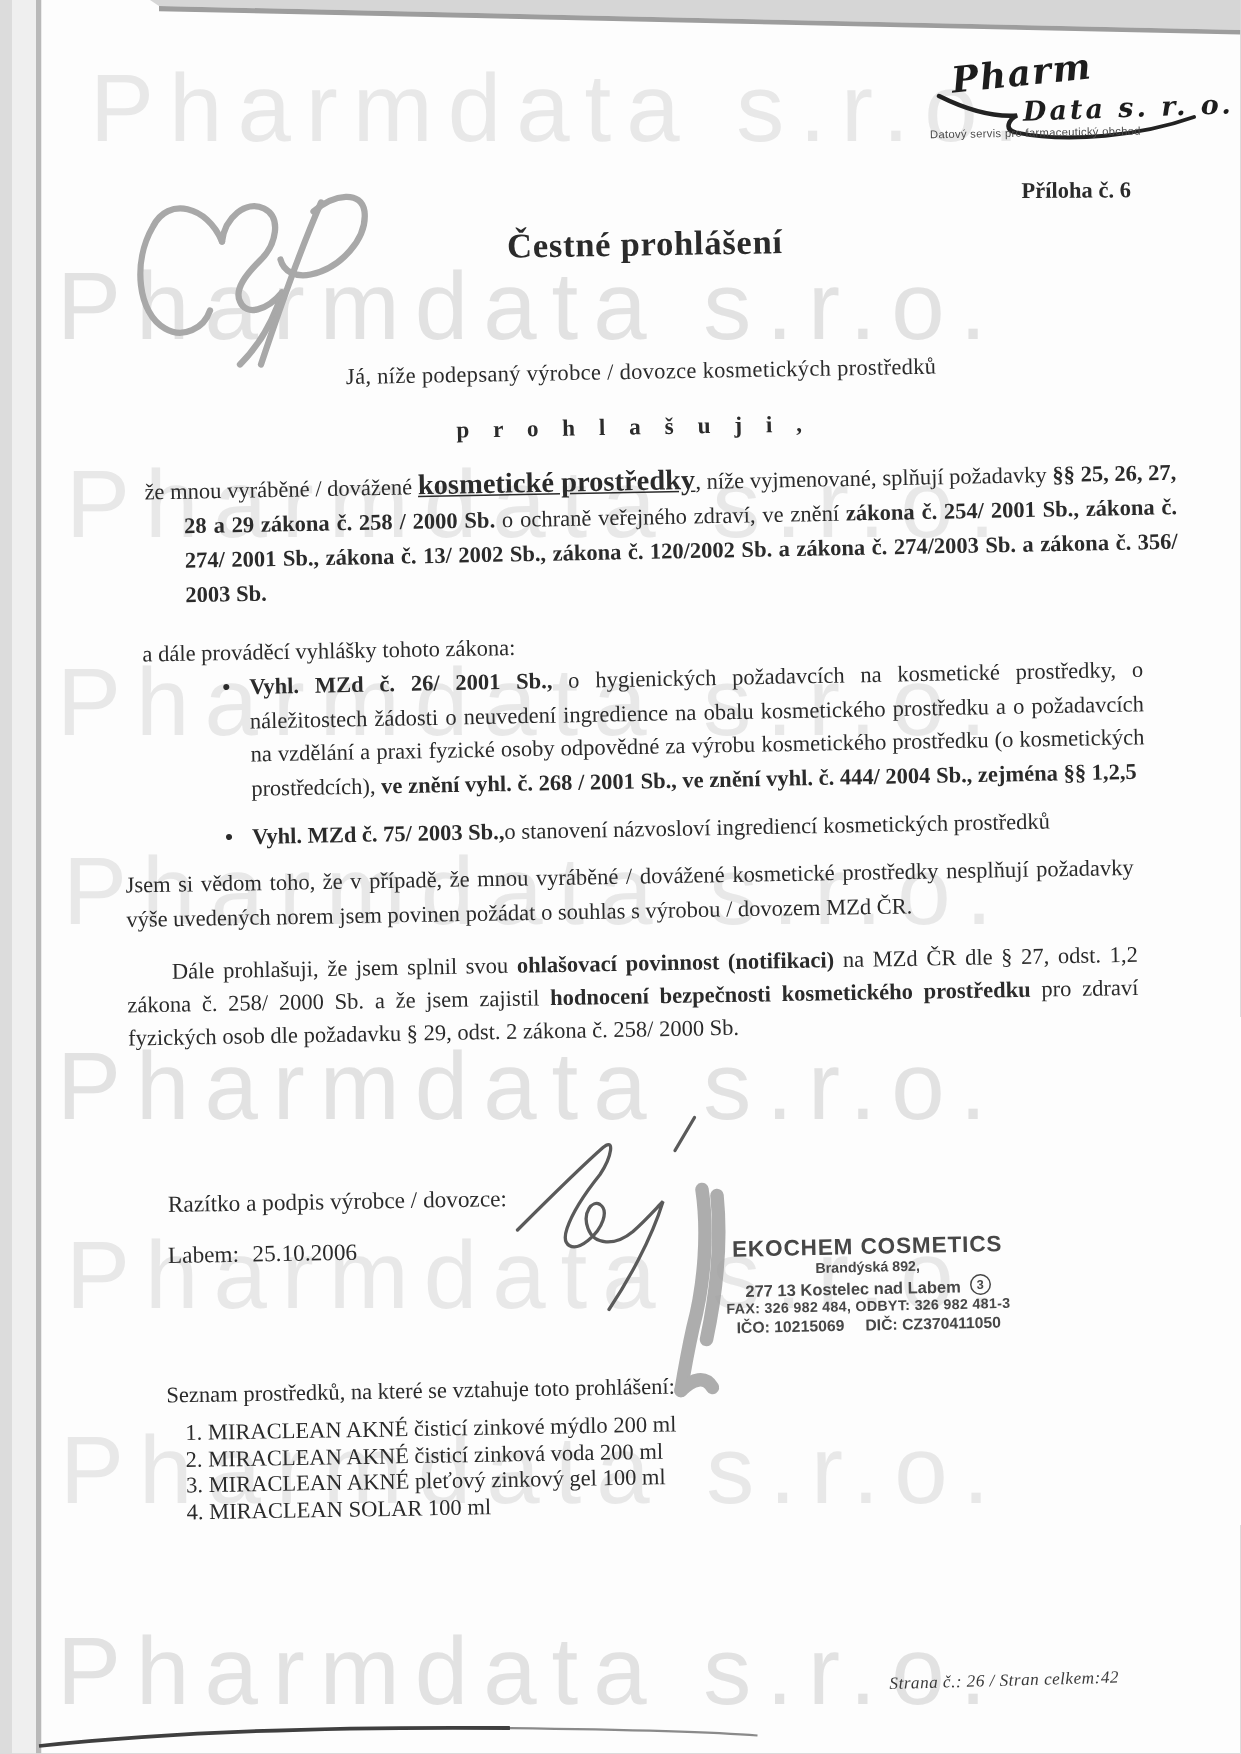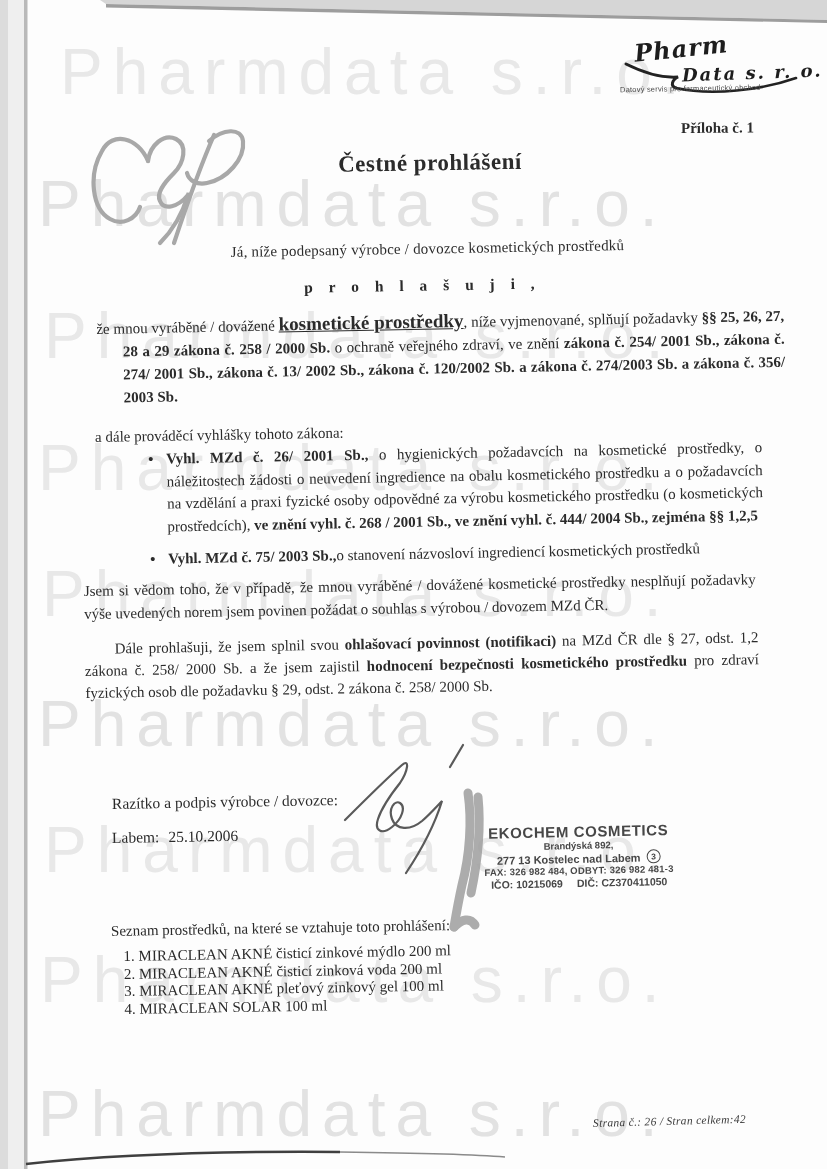--- a/index.html
+++ b/index.html
@@ -100,21 +100,21 @@
   <div class="logo">
     <svg width="200" height="72" viewBox="0 0 200 72" style="position:absolute;left:0;top:0">
       <path d="M14,28 C34,38 52,42 66,41 C60,44 58,50 64,52" fill="none" stroke="#222" stroke-width="3" stroke-linecap="round"></path>
       <path d="M64,52 C100,60 150,54 184,42" fill="none" stroke="#222" stroke-width="2.6" stroke-linecap="round"></path>
     </svg>
     <span class="l1">Pharm</span>
     <span class="l2">Data s. r. o.</span>
     <span class="tag">Datový servis pro farmaceutický obchod</span>
   </div>
 
-  <div class="tb attachment">Příloha č. 1</div>
+  <div class="tb attachment">Příloha č. 6</div>
 
   <svg class="layer" style="left:90px; top:123px; width:175px; height:140px; position:absolute; z-index:3" width="175" height="140" viewBox="0 0 175 140">
     <g fill="none" stroke="#a8a8a8" stroke-width="4.2" stroke-linecap="round">
       <path d="M58,38 C48,14 22,8 12,28 C-2,52 2,86 20,96 C32,103 46,96 50,84"></path>
       <path d="M58,38 C60,22 74,10 86,16 C98,22 94,40 84,50 C74,60 66,70 70,78 C74,88 88,84 98,72"></path>
       <path d="M98,72 C92,92 82,108 70,120"></path>
       <path d="M124,12 C110,44 96,84 84,120"></path>
       <path d="M119,18 C133,6 151,4 153,18 C155,36 137,56 117,60 C107,62 99,58 97,50"></path>
     </g>
   </svg>

